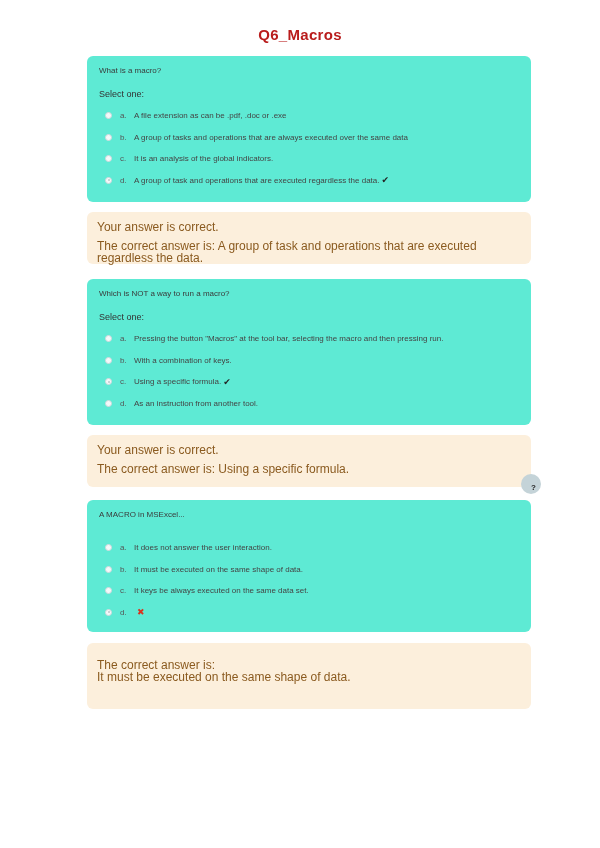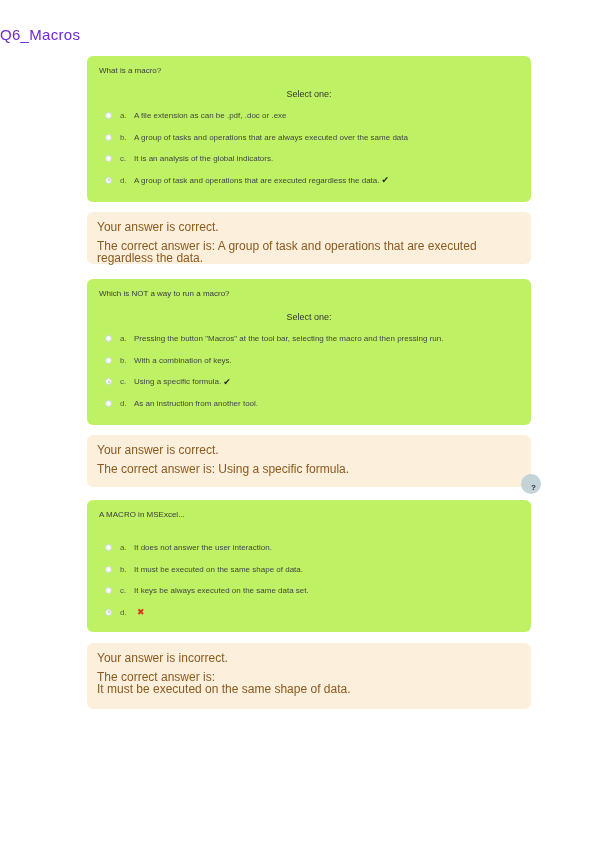--- a/index.html
+++ b/index.html
@@ -3,31 +3,31 @@
 <meta charset="utf-8">
 <style>
   html, body { margin: 0; padding: 0; background: #ffffff; }
   body {
     width: 600px; height: 848px; position: relative; overflow: hidden;
     font-family: "Liberation Sans", "DejaVu Sans", sans-serif;
     color: #2a2a2a;
   }
   .title {
     position: absolute; left: 0; right: 0; top: 26px;
-    text-align: left; font-weight: normal; font-size: 15px;
-    color: #6d28d9; letter-spacing: 0.3px;
+    text-align: center; font-weight: bold; font-size: 15px;
+    color: #b91c1c; letter-spacing: 0.3px;
   }
   .qbox {
     position: absolute; left: 87px; width: 444px;
-    background: #bef264; border-radius: 6px;
+    background: #5eead4; border-radius: 6px;
     box-sizing: border-box; padding: 10px 12px;
     font-size: 8px; color: #333;
   }
   .qtext { margin: 0 0 14px 0; color: #3a3a3a; }
-  .select-one { margin: 0 0 6px 0; font-size: 9px; color: #333; text-align: center; }
+  .select-one { margin: 0 0 6px 0; font-size: 9px; color: #333; }
   .option {
     display: flex; align-items: center; height: 21.5px;
     padding-left: 6px; color: #444;
   }
   .radio {
     width: 7px; height: 7px; border-radius: 50%;
     border: 1px solid #cfd8db; background: #f4f8f9;
     box-sizing: border-box; flex: 0 0 auto; margin-right: 8px;
     position: relative;
   }
@@ -145,17 +145,16 @@
     <span class="otext">It keys be always executed on the same data set.</span>
   </div>
   <div class="option">
     <span class="radio checked"></span>
     <span class="letter">d.</span>
     <span class="mark-bad">✖</span>
   </div>
 </div>
 
 <div class="fbox" style="top:643px; height:66px;">
-  <p>Your answer is incorrect.</p>
   <div class="gap"></div>
   <p>The correct answer is:</p>
   <p>It must be executed on the same shape of data.</p>
 </div>
 
 </body></html>

